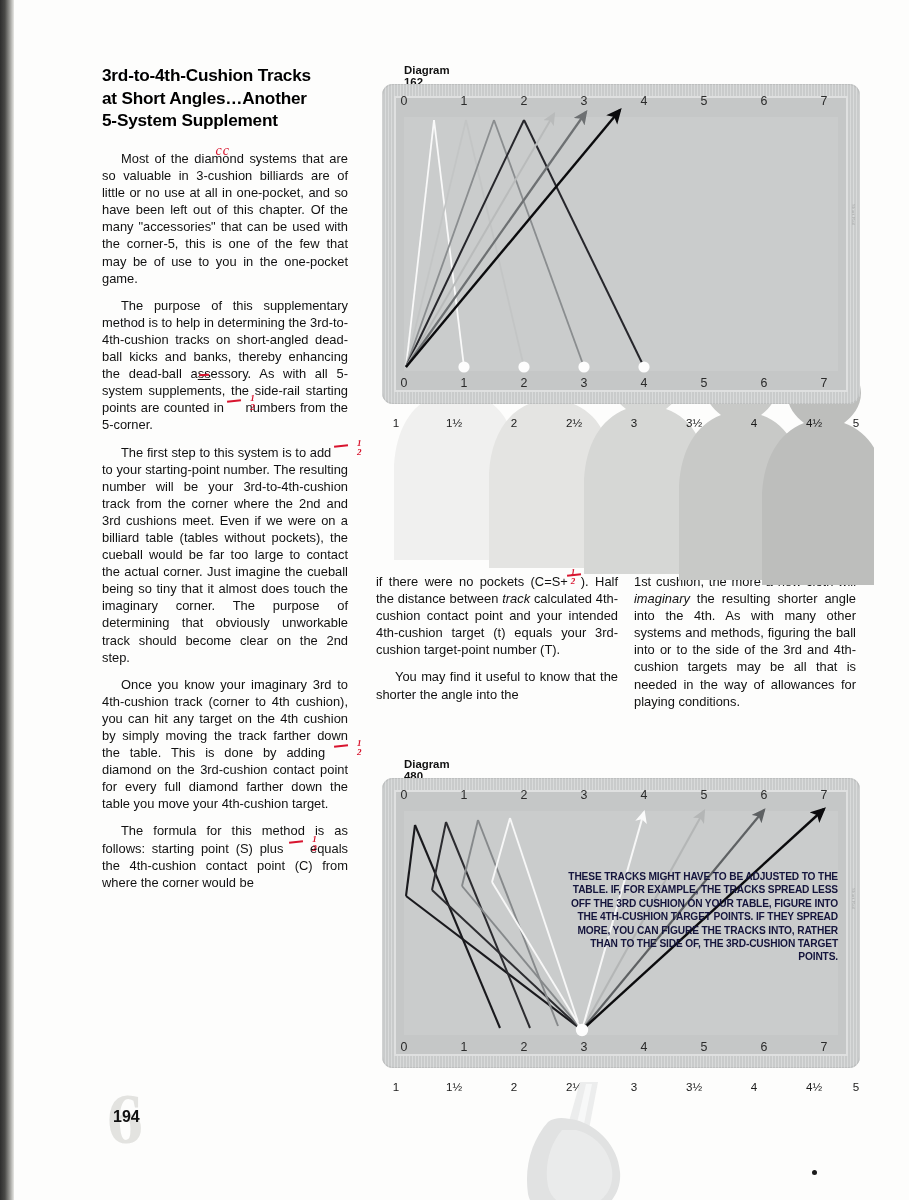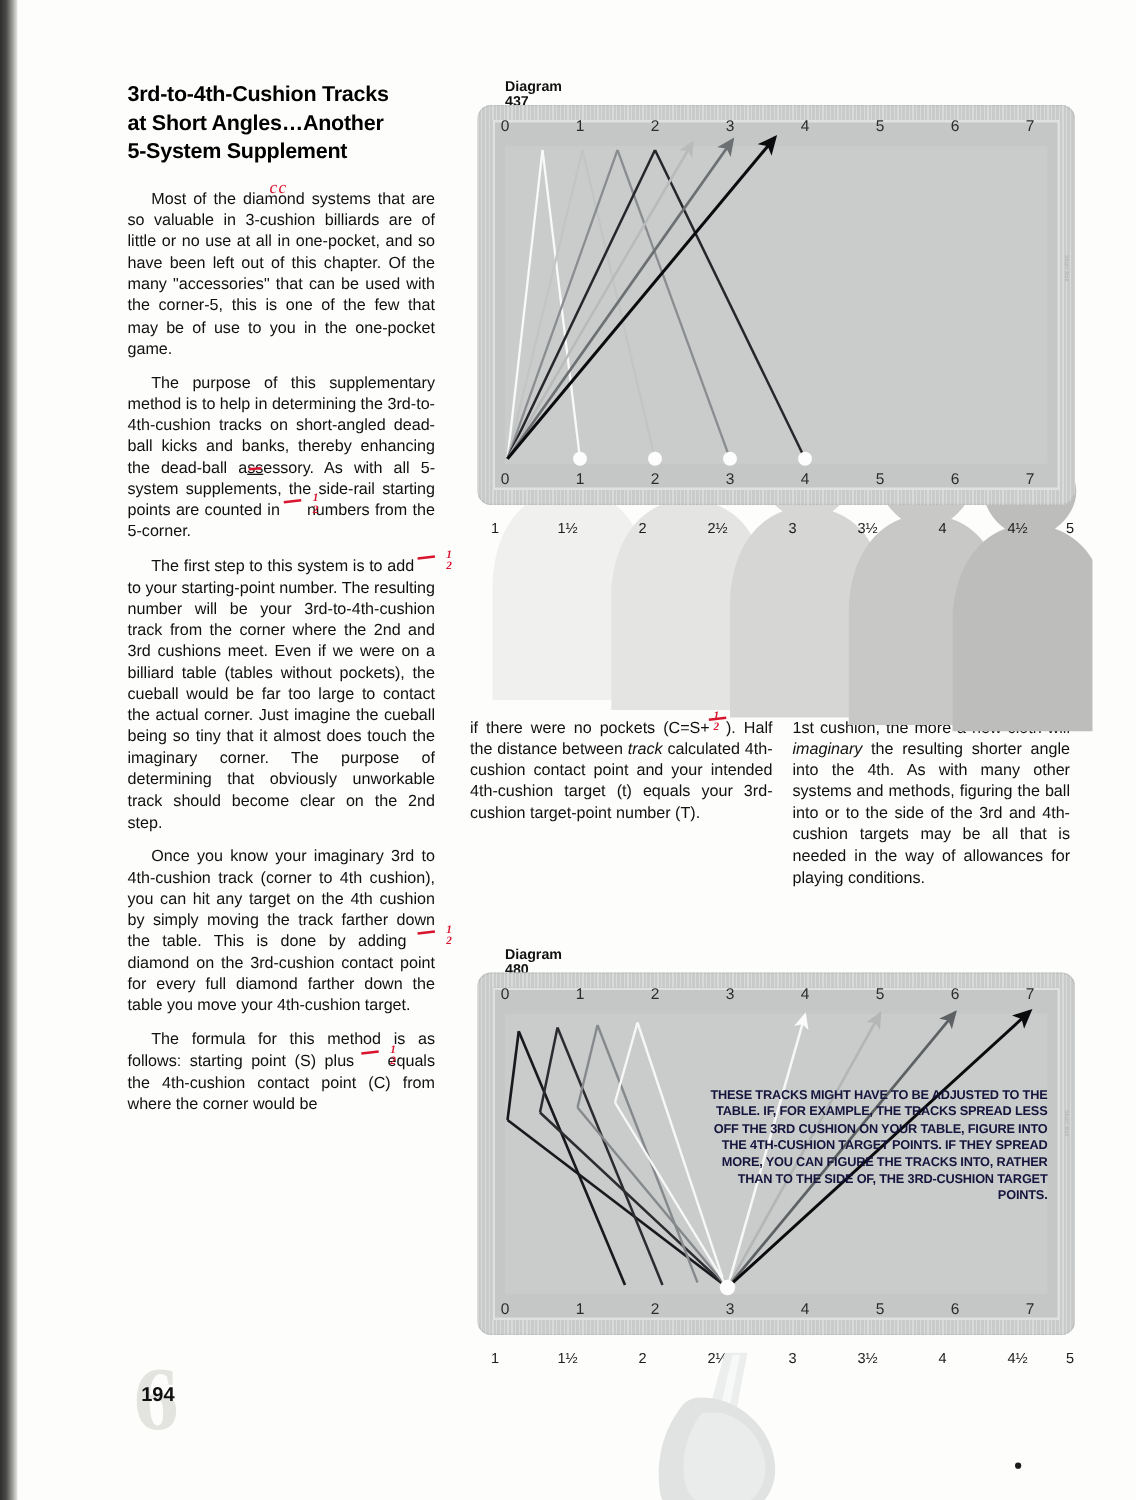--- a/index.html
+++ b/index.html
@@ -145,20 +145,21 @@
 
       <p>The first step to this system is to add <span class="half"><span class="n">1</span><span class="bar"></span><span class="d">2</span></span> to your starting-point number. The resulting number will be your 3rd-to-4th-cushion track from the corner where the 2nd and 3rd cushions meet. Even if we were on a billiard table (tables without pockets), the cueball would be far too large to contact the actual corner. Just imagine the cueball being so tiny that it almost does touch the imaginary corner. The purpose of determining that obviously unworkable track should become clear on the 2nd step.</p>
 
       <p>Once you know your imaginary 3rd to 4th-cushion track (corner to 4th cushion), you can hit any target on the 4th cushion by simply moving the track farther down the table. This is done by adding <span class="half"><span class="n">1</span><span class="bar"></span><span class="d">2</span></span> diamond on the 3rd-cushion contact point for every full diamond farther down the table you move your 4th-cushion target.</p>
 
       <p>The formula for this method is as follows: starting point (S) plus <span class="half"><span class="n">1</span><span class="bar"></span><span class="d">2</span></span> equals the 4th-cushion contact point (C) from where the corner would be</p>
     </div>
 
     <div class="col" id="mid-col">
       <p class="noindent">if there were no pockets (C=S+<span class="half"><span class="n">1</span><span class="bar"></span><span class="d">2</span></span>). Half the distance between <i>track</i> calculated 4th-cushion contact point and your intended 4th-cushion target (t) equals your 3rd-cushion target-point number (T).</p>
+      <p>You may find it useful to know that the shorter the angle into the</p>
     </div>
 
     <div class="col" id="right-col">
       <p class="noindent">1st cushion, the more a new cloth will <i>imaginary</i> the resulting shorter angle into the 4th. As with many other systems and methods, figuring the ball into or to the side of the 3rd and 4th-cushion targets may be all that is needed in the way of allowances for playing conditions.</p>
     </div>
 
     <div class="folio-wrap">
       <div class="folio-ghost">6</div>
       <div class="folio-num">194</div>
     </div>
@@ -173,21 +174,21 @@
         </g>
       </defs>
       <use href="#plyr" x="-10" y="-20" fill="#f0f0ef"></use>
       <use href="#plyr" x="85" y="-12" fill="#e4e4e2"></use>
       <use href="#plyr" x="180" y="-6" fill="#d6d7d5"></use>
       <use href="#plyr" x="275" y="0" fill="#c8c9c7"></use>
       <use href="#plyr" x="358" y="8" fill="#bdbebc"></use>
     </svg>
 
     <div class="diagram" style="left:368px; top:56px;">
-      <div class="diagram-caption" style="left:22px; top:8px;">Diagram 437</div>
+      <div class="diagram-caption" style="left:22px; top:8px;">Diagram 162</div>
 
       <div class="table-outer" style="left:0px; top:28px; width:478px; height:320px;">
 
         <div class="rail-inner" style="left:12px; top:12px; width:454px; height:296px;"></div>
         <div class="playfield" style="left:22px; top:33px; width:434px; height:254px;"></div>
 
         <div class="tick-row" style="left:0; top:10px; width:478px;">
           <span style="left:22px;">0</span>
           <span style="left:82px;">1</span>
           <span style="left:142px;">2</span>

